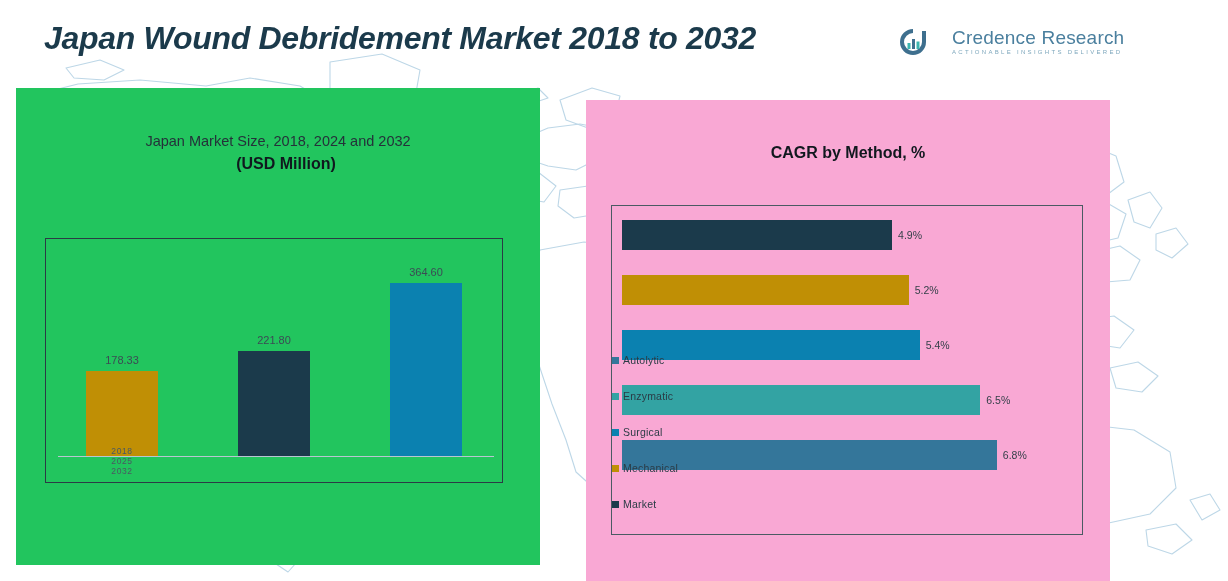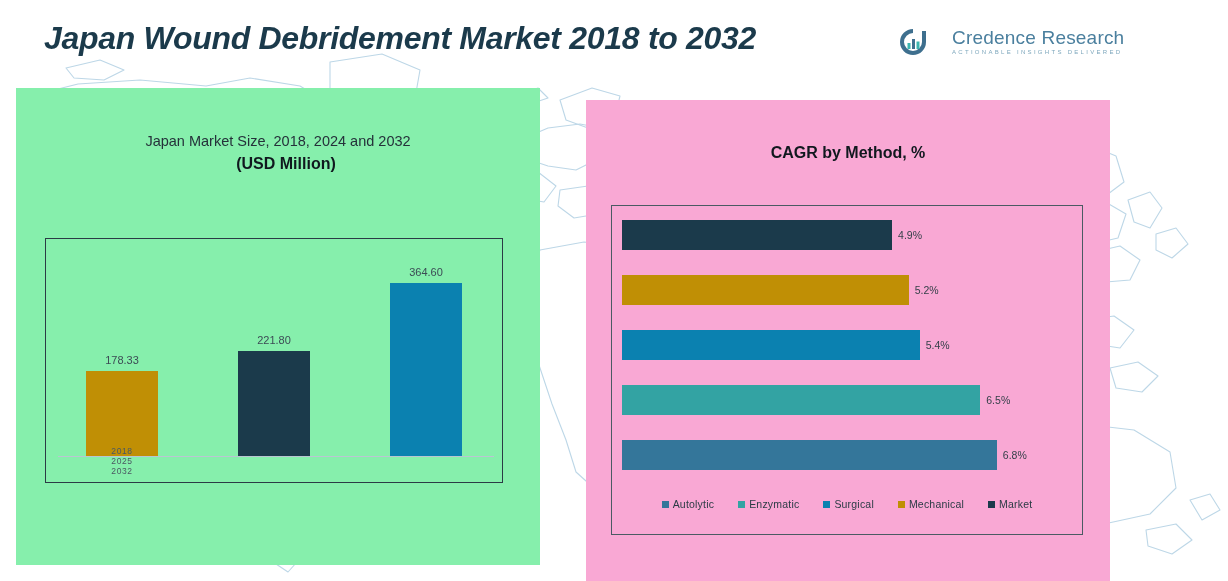--- a/index.html
+++ b/index.html
@@ -93,21 +93,21 @@
   
   .panel {
     position: absolute;
     z-index: 1;
   }
   #panel-left {
     left: 16px;
     top: 88px;
     width: 524px;
     height: 477px;
-    background: #86efac;
+    background: #22c55e;
   }
   #panel-right {
     left: 586px;
     top: 100px;
     width: 524px;
     height: 514px;
     background: #f9a8d4;
   }
 
   
@@ -237,20 +237,21 @@
     white-space: nowrap;
   }
   #legend {
     position: absolute;
     left: 0;
     bottom: 24px;
     width: 100%;
     display: flex;
     justify-content: center;
     gap: 24px;
+    flex-direction: column;
   }
   .legend-item {
     display: flex;
     align-items: center;
     gap: 4px;
   }
   .legend-swatch {
     width: 7px;
     height: 7px;
     flex: 0 0 7px;

